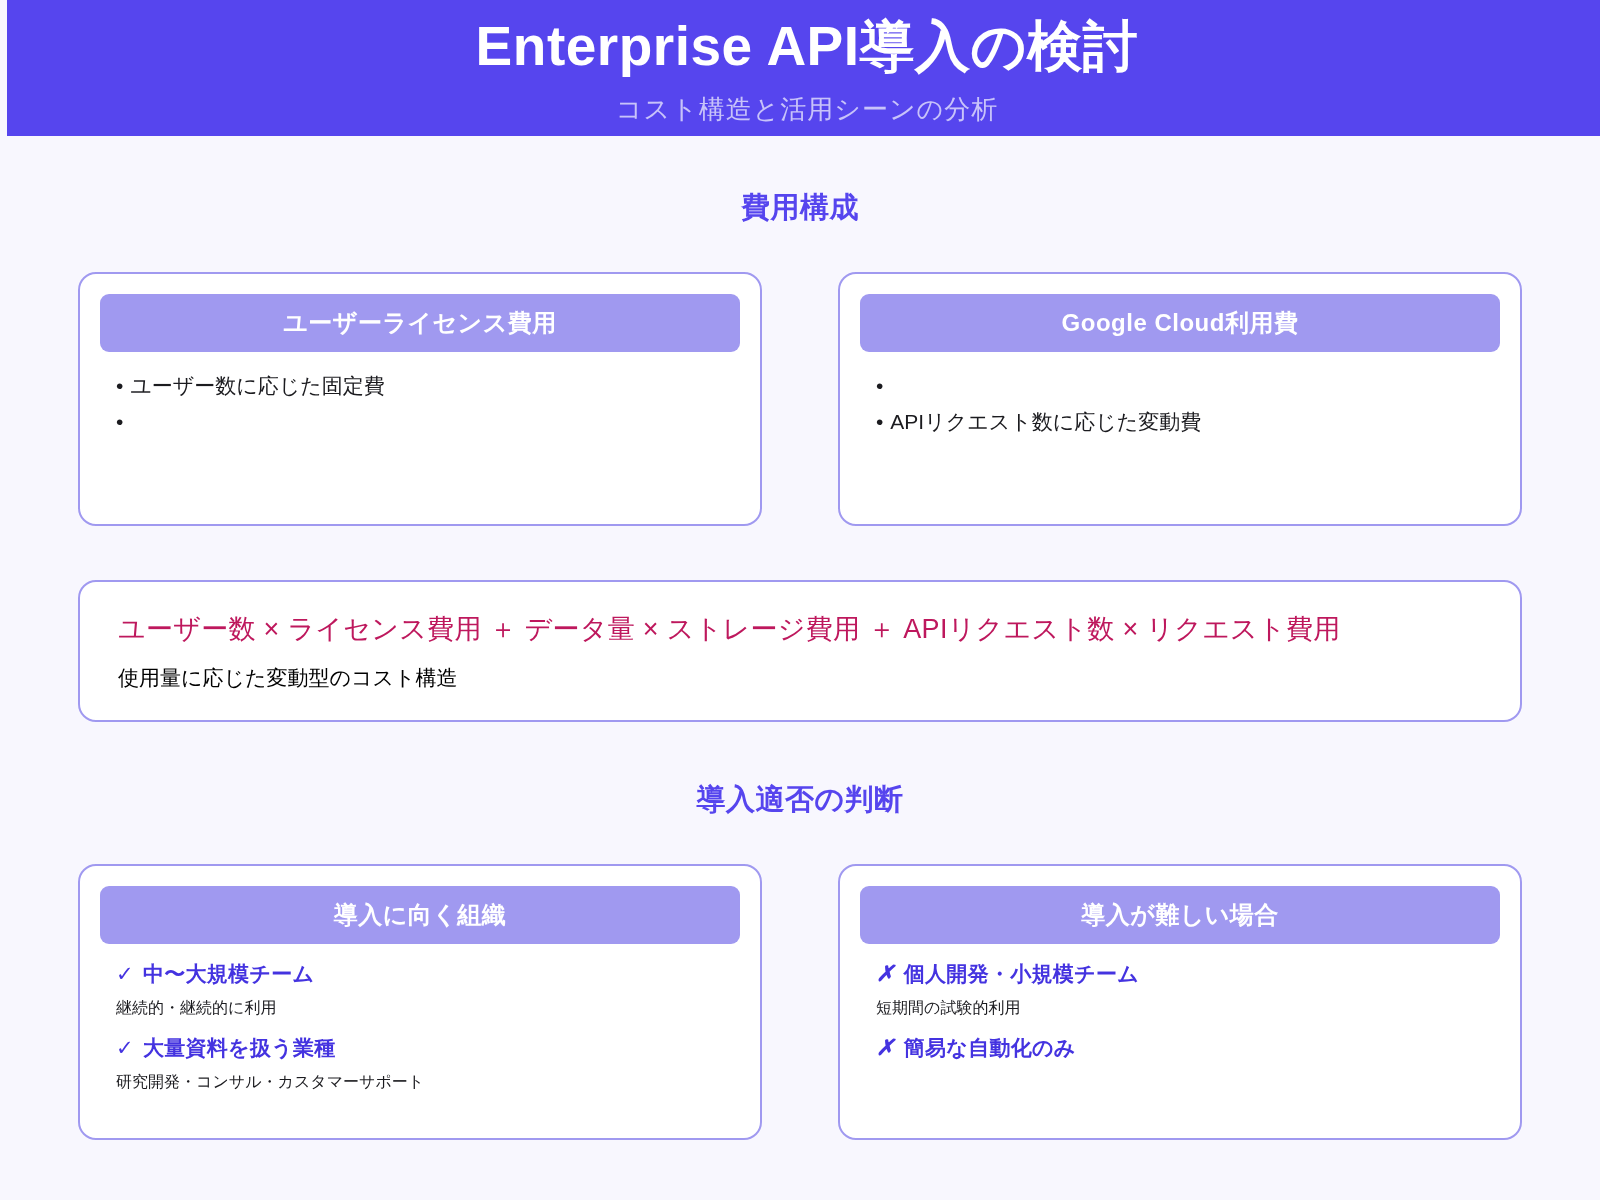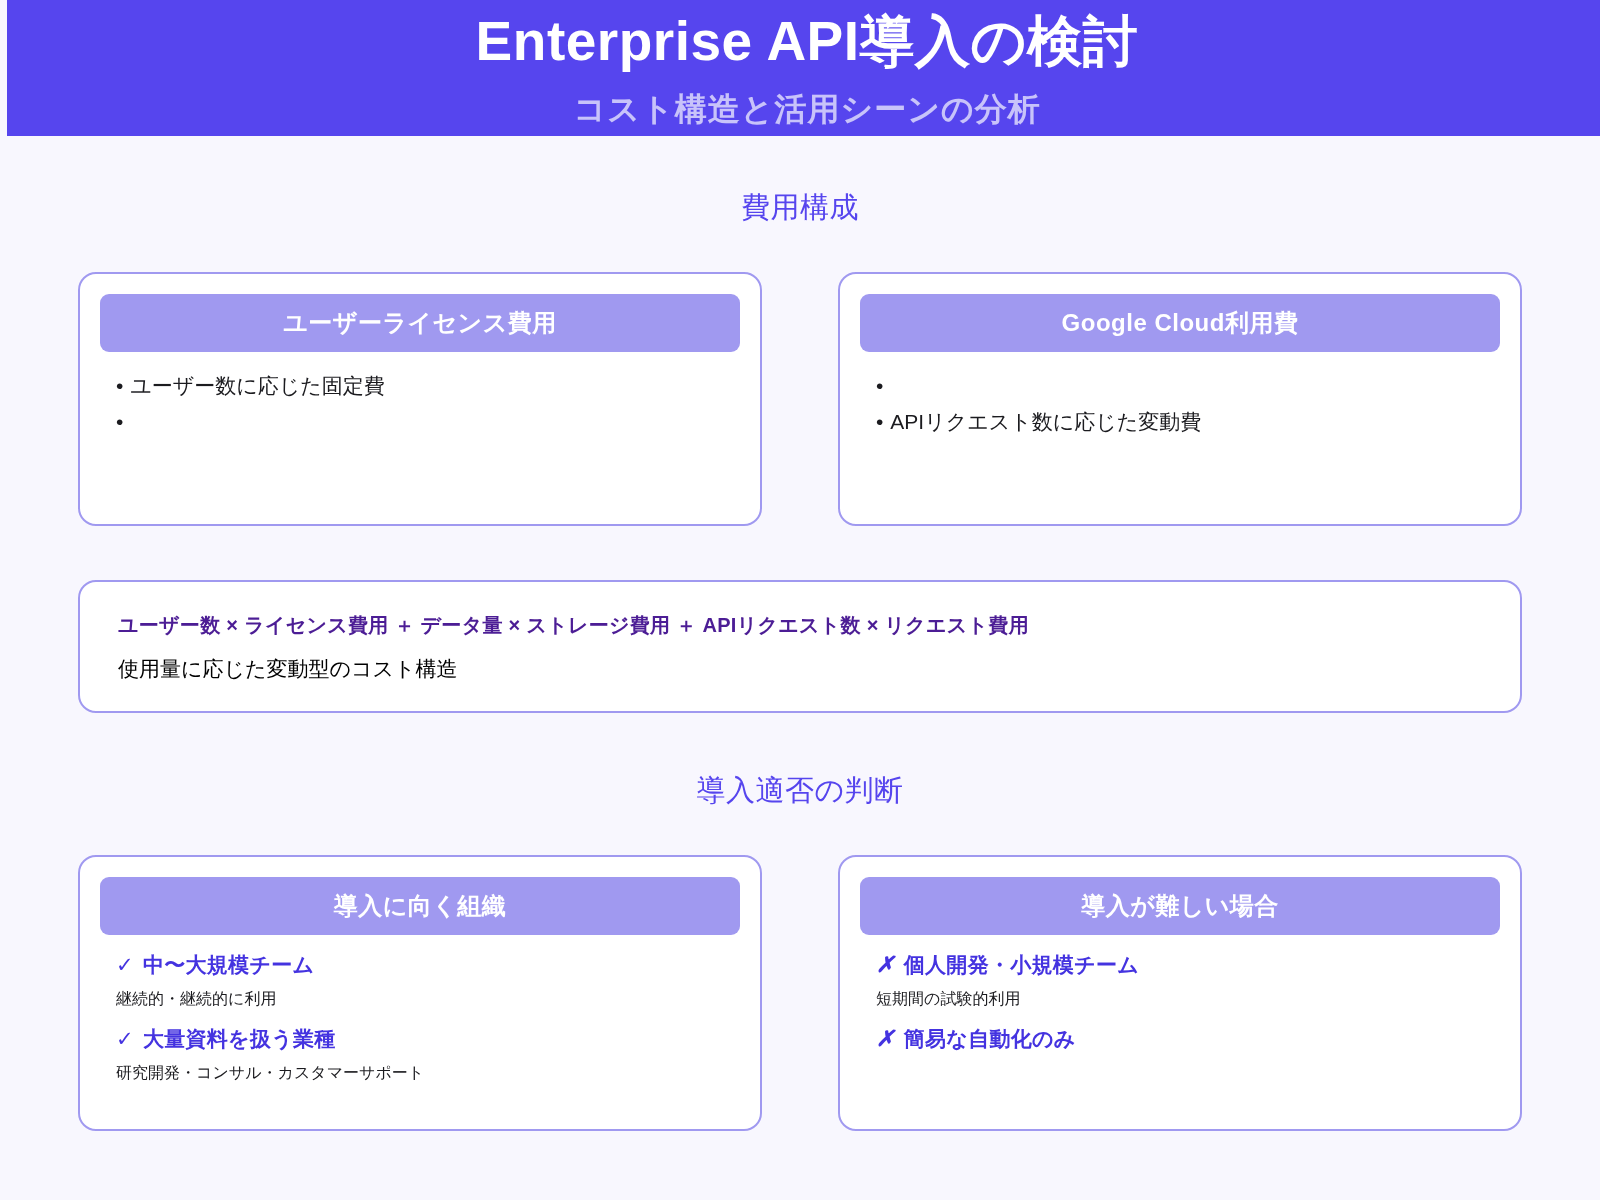--- a/index.html
+++ b/index.html
@@ -42,38 +42,38 @@
     color: #ffffff;
     font-size: 55px;
     font-weight: 700;
     letter-spacing: 0.5px;
     line-height: 1.15;
     text-align: center;
   }
 
   .header-subtitle {
     color: rgba(255, 255, 255, 0.68);
-    font-size: 32px;
-    font-weight: 700;
+    font-size: 26px;
+    font-weight: 400;
     margin-top: 14px;
     letter-spacing: 1px;
     text-align: left;
   }
 
   
   .content {
     flex: 1;
     padding: 0 78px;
   }
 
   .section-heading {
     text-align: center;
     color: #5645ee;
     font-size: 29px;
-    font-weight: 400;
+    font-weight: 700;
     letter-spacing: 0.5px;
   }
 
   .section-heading.first { margin-top: 52px; }
   .section-heading.second { margin-top: 58px; }
 
   .card-row {
     display: flex;
     gap: 76px;
     margin-top: 44px;
@@ -125,23 +125,23 @@
   .formula-panel {
     margin-top: 54px;
     background: #ffffff;
     border: 2px solid #a099f0;
     border-radius: 18px;
     min-height: 126px;
     padding: 30px 38px 28px 38px;
   }
 
   .formula-text {
-    color: #4c1d95;
-    font-size: 20px;
-    font-weight: 700;
+    color: #be185d;
+    font-size: 27px;
+    font-weight: 400;
     letter-spacing: 0.3px;
     line-height: 1.3;
   }
 
   .formula-caption {
     margin-top: 16px;
     font-size: 21px;
     color: #000000;
     line-height: 1.4;
   }

